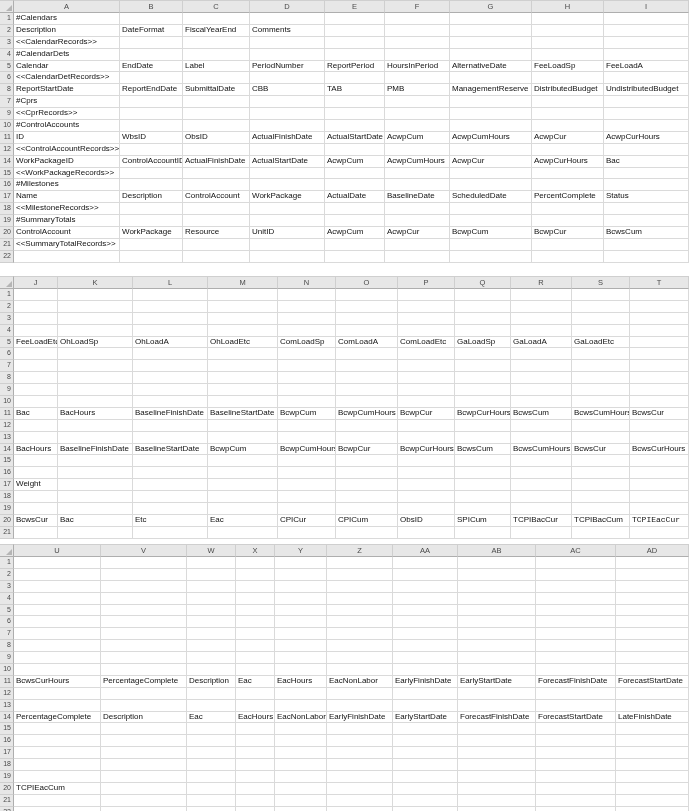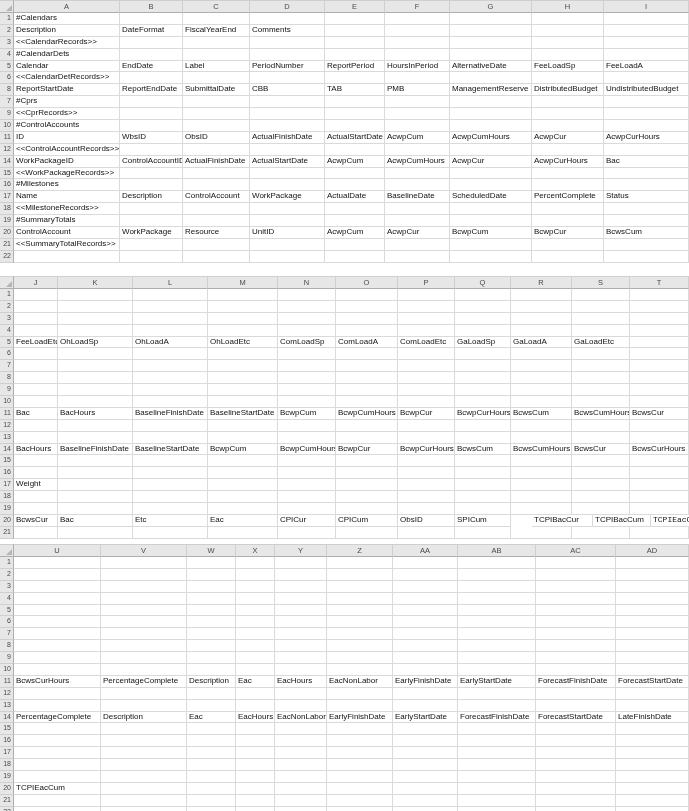--- a/index.html
+++ b/index.html
@@ -615,21 +615,21 @@
       <div class="row">
         <div class="row-hdr">20</div>
         <div class="cell" style="width: 44px;">BcwsCur</div>
         <div class="cell" style="width: 75px;">Bac</div>
         <div class="cell" style="width: 75px;">Etc</div>
         <div class="cell" style="width: 70px;">Eac</div>
         <div class="cell" style="width: 58px;">CPICur</div>
         <div class="cell" style="width: 62px;">CPICum</div>
         <div class="cell" style="width: 57px;">ObsID</div>
         <div class="cell" style="width: 56px;">SPICum</div>
-        <div class="cell" style="width: 61px; margin-left: 21px;">TCPIBacCur</div>
+        <div class="cell" style="width: 61px;">TCPIBacCur</div>
         <div class="cell" style="width: 58px;">TCPIBacCum</div>
         <div class="cell" style="width: 59px; font-family: Liberation Mono, monospace;">TCPIEacCur</div>
       </div>
       <div class="row">
         <div class="row-hdr">21</div>
         <div class="cell" style="width: 44px;"></div>
         <div class="cell" style="width: 75px;"></div>
         <div class="cell" style="width: 75px;"></div>
         <div class="cell" style="width: 70px;"></div>
         <div class="cell" style="width: 58px;"></div>

